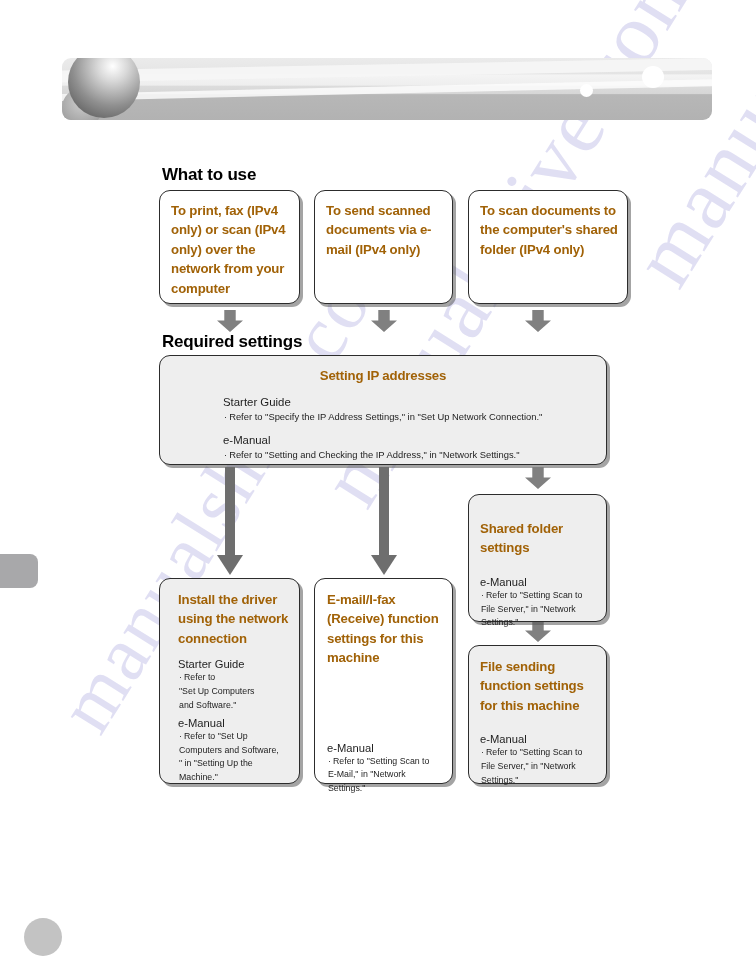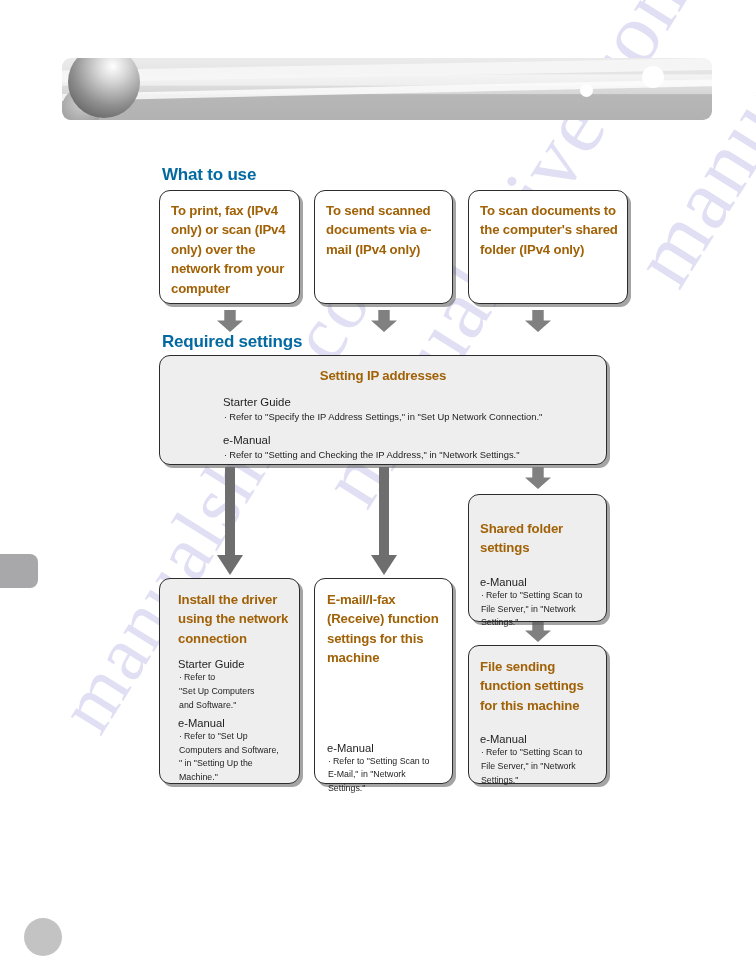--- a/index.html
+++ b/index.html
@@ -116,21 +116,21 @@
     -webkit-text-stroke: 1.6px #ffffff;
     text-shadow: 1px 1px 0 #bdbdbd;
     white-space: nowrap;
   }
 
   
   .section-heading {
     position: absolute;
     font-size: 17px;
     font-weight: bold;
-    color: #0369a1;
+    color: #000000;
     letter-spacing: -.2px;
   }
   #heading-what-to-use  { left: 162px; top: 165px; }
   #heading-required     { left: 162px; top: 332px; }
 
   
   .box {
     position: absolute;
     box-sizing: border-box;
     border: 1.6px solid #2c2c2c;

